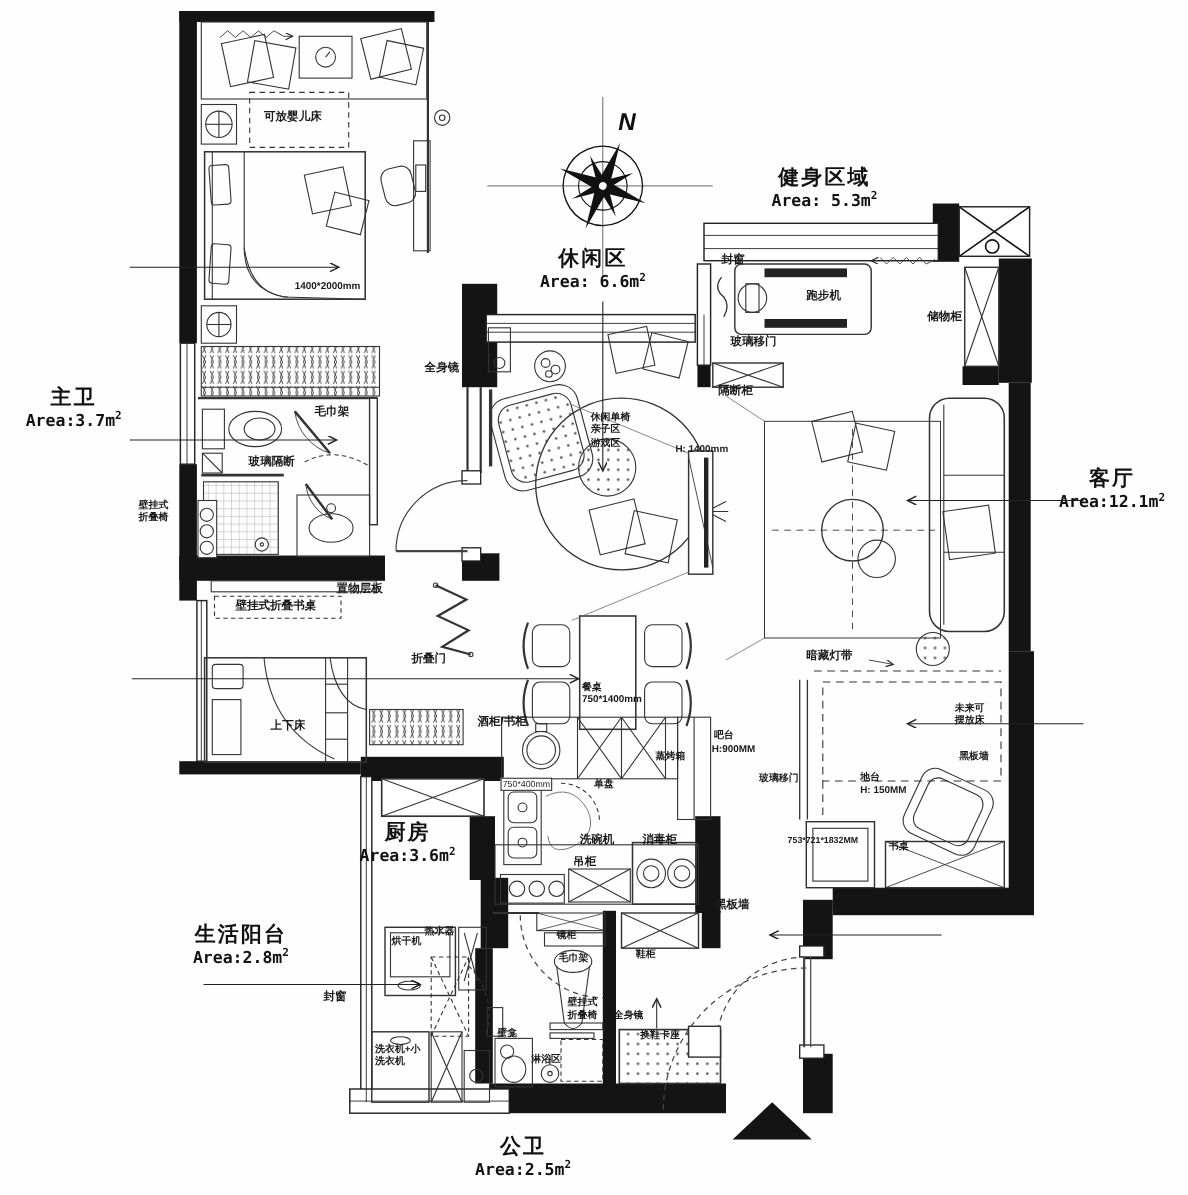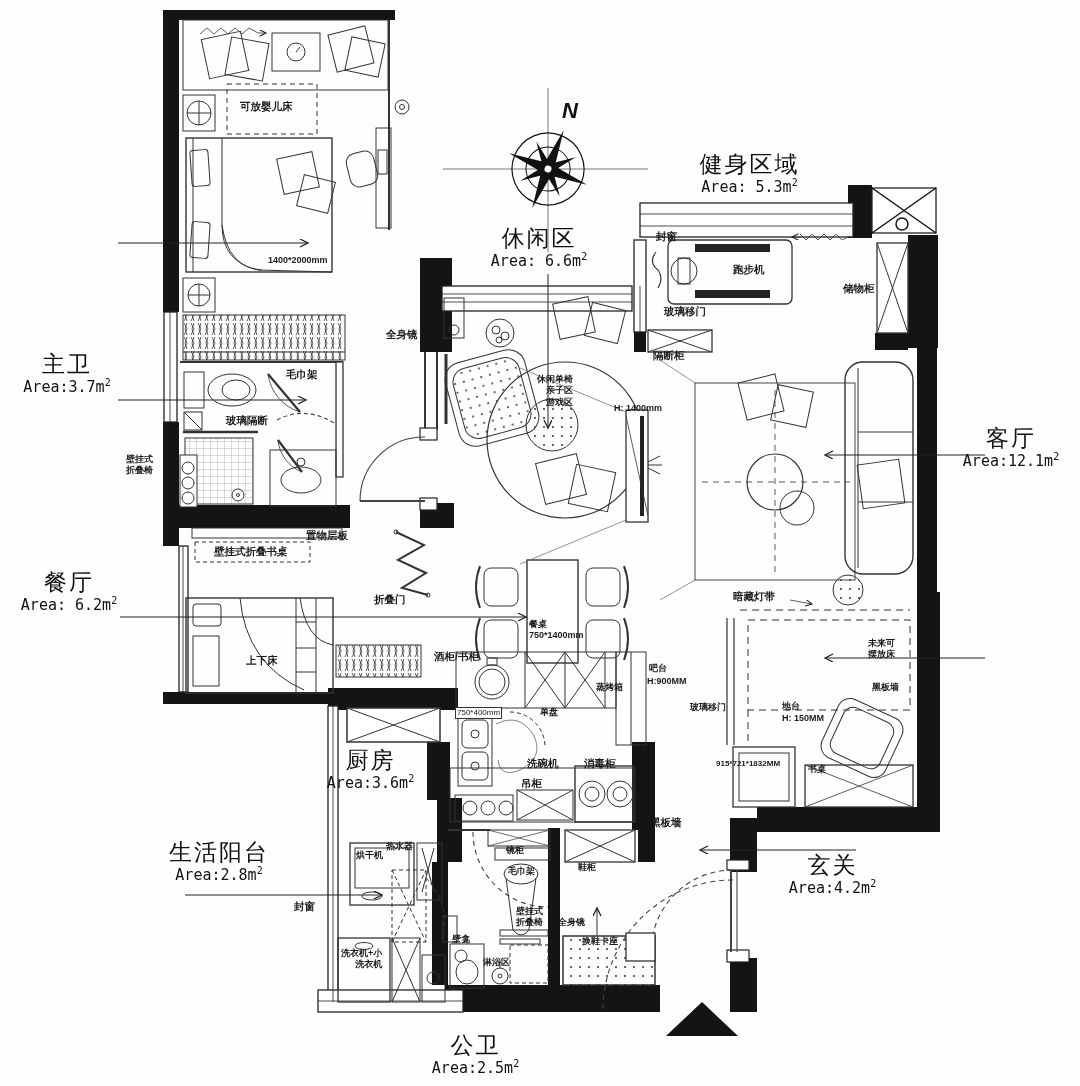--- a/index.html
+++ b/index.html
@@ -1,23 +1,23 @@
 <!DOCTYPE html>
 <html><head>
 <meta charset="utf-8">
 <style>
   html,body{margin:0;padding:0;background:#fff;}
   #plan{position:relative;width:1080px;height:1086px;background:#fefefe;overflow:hidden;
         font-family:"Liberation Sans",sans-serif;}
   #plan svg{position:absolute;left:0;top:0;}
   .room{position:absolute;text-align:center;color:#111;z-index:5;}
-  .rn{font-weight:normal;font-size:23px;letter-spacing:2px;line-height:1.1;}
-  .ra{font-family:"DejaVu Sans Mono",monospace;font-weight:normal;font-size:15px;line-height:1.2;}
+  .rn{font-weight:bold;font-size:19px;letter-spacing:2px;line-height:1.1;}
+  .ra{font-family:"DejaVu Sans Mono",monospace;font-weight:bold;font-size:15px;line-height:1.2;}
   .ra sup{font-size:10px;}
-  .a{position:absolute;font-size:10.5px;color:#1a1a1a;white-space:nowrap;z-index:5;line-height:1.25;font-weight:bold;text-align:right;}
+  .a{position:absolute;font-size:10.5px;color:#1a1a1a;white-space:nowrap;z-index:5;line-height:1.25;font-weight:bold;}
   .s9{font-size:9px;}
   .s8{font-size:8px;font-weight:normal;}
   .boxed{border:1px solid #333;background:#fff;padding:0 1px;}
   .north{position:absolute;font-size:22px;font-weight:bold;font-style:italic;color:#111;z-index:5;}
 </style>
 </head>
 <body>
 
 <div id="plan">
 
@@ -391,39 +391,31 @@
     <line x1="985" y1="455" x2="825" y2="455" marker-end="url(#arR)"></line>
     <line x1="985" y1="658" x2="825" y2="658" marker-end="url(#arR)"></line>
     <line x1="856" y1="850" x2="700" y2="850" marker-end="url(#arR)"></line>
   </g>
 </svg>
 
   <div class="room" style="left:12px;top:352px;width:110px">
     <div class="rn">主卫</div>
     <div class="ra"><span>Area:3.7m</span><sup>2</sup></div>
   </div>
-  <div class="room" style="left:8px;top:570px;width:122px">
-    <div class="rn">餐厅</div>
-    <div class="ra"><span>Area: 6.2m</span><sup>2</sup></div>
-  </div>
   <div class="room" style="left:158px;top:840px;width:122px">
     <div class="rn">生活阳台</div>
     <div class="ra"><span>Area:2.8m</span><sup>2</sup></div>
   </div>
   <div class="room" style="left:318px;top:748px;width:105px">
     <div class="rn">厨房</div>
     <div class="ra"><span>Area:3.6m</span><sup>2</sup></div>
   </div>
   <div class="room" style="left:418px;top:1033px;width:115px">
     <div class="rn">公卫</div>
     <div class="ra"><span>Area:2.5m</span><sup>2</sup></div>
-  </div>
-  <div class="room" style="left:775px;top:853px;width:115px">
-    <div class="rn">玄关</div>
-    <div class="ra"><span>Area:4.2m</span><sup>2</sup></div>
   </div>
   <div class="room" style="left:946px;top:426px;width:130px">
     <div class="rn">客厅</div>
     <div class="ra"><span>Area:12.1m</span><sup>2</sup></div>
   </div>
   <div class="room" style="left:682px;top:152px;width:135px">
     <div class="rn">健身区域</div>
     <div class="ra"><span>Area: 5.3m</span><sup>2</sup></div>
   </div>
   <div class="room" style="left:470px;top:226px;width:138px">
@@ -489,16 +481,16 @@
   <div class="a s9" style="left:614px;top:403px">H: 1400mm</div>
   <div class="a" style="left:733px;top:590px">暗藏灯带</div>
   <div class="a s9" style="left:868px;top:638px">
     <div>未来可</div>
       <div>摆放床</div>
   </div>
   <div class="a s9" style="left:872px;top:682px">黑板墙</div>
   <div class="a s9" style="left:782px;top:701px">地台</div>
   <div class="a s9" style="left:782px;top:713px">H: 150MM</div>
   <div class="a s9" style="left:690px;top:702px">玻璃移门</div>
-  <div class="a s8" style="left:716px;top:759px;font-weight:bold">915*721*1832MM</div>
+  <div class="a s8" style="left:716px;top:759px;font-weight:bold">753*721*1832MM</div>
   <div class="a s9" style="left:808px;top:764px">书桌</div>
 
 </div>
 
 </body></html>

